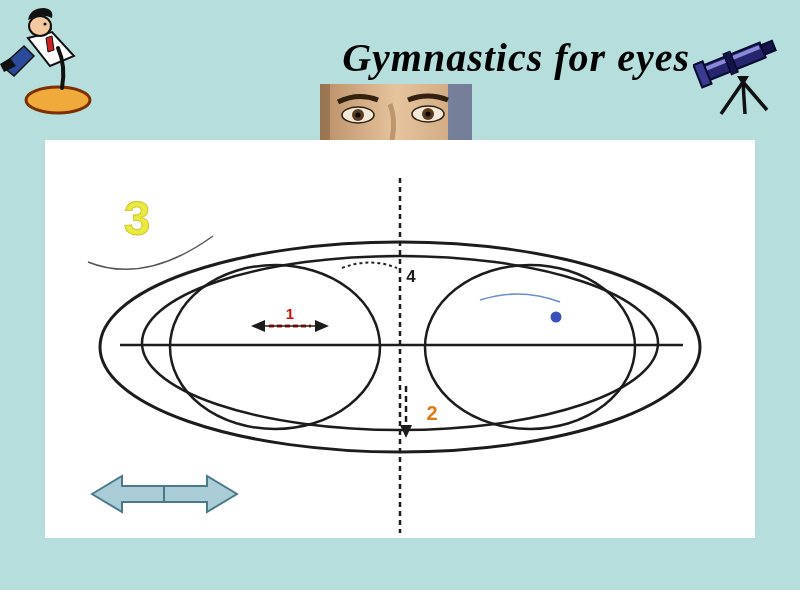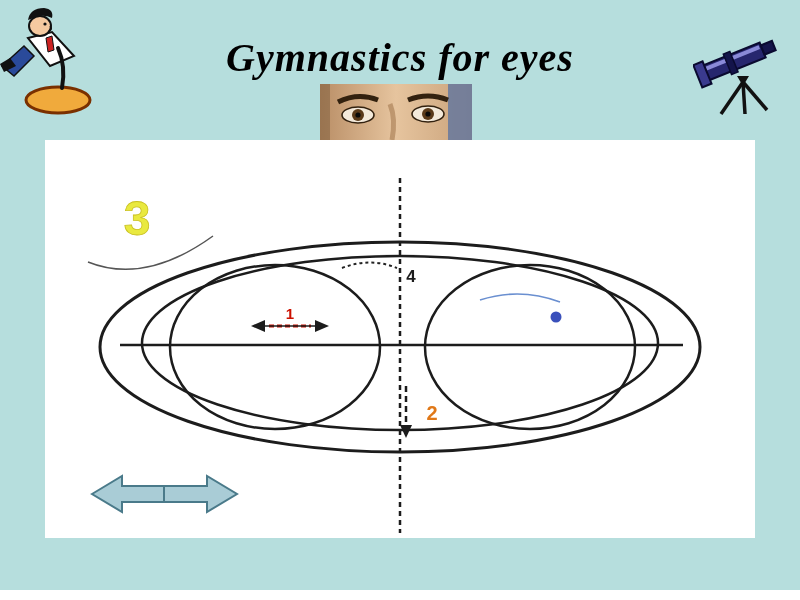--- a/index.html
+++ b/index.html
@@ -3,21 +3,21 @@
 <meta charset="utf-8">
 <style>
   html, body { margin: 0; padding: 0; }
   body {
     width: 800px; height: 600px; position: relative; overflow: hidden;
     background: var(--color-background, #b6dedd);
     font-family: "Liberation Serif", serif;
   }
   .slide-title {
     position: absolute; left: 110px; right: 110px; top: 34px;
-    text-align: center; font-size: 40px; font-weight: bold; font-style: italic;
+    text-align: right; font-size: 40px; font-weight: bold; font-style: italic;
     color: var(--color-title-text, #000);
     font-family: "Liberation Serif", serif; letter-spacing: 1px;
   }
   .clipart-man { position: absolute; left: 0; top: 4px; width: 110px; height: 112px; }
   .clipart-telescope { position: absolute; left: 693px; top: 20px; width: 100px; height: 96px; }
   .eyes-photo { position: absolute; left: 320px; top: 84px; width: 152px; height: 58px; }
   .panel {
     position: absolute; left: 45px; top: 140px; width: 710px; height: 398px;
     background: var(--color-panel, #ffffff);
   }

